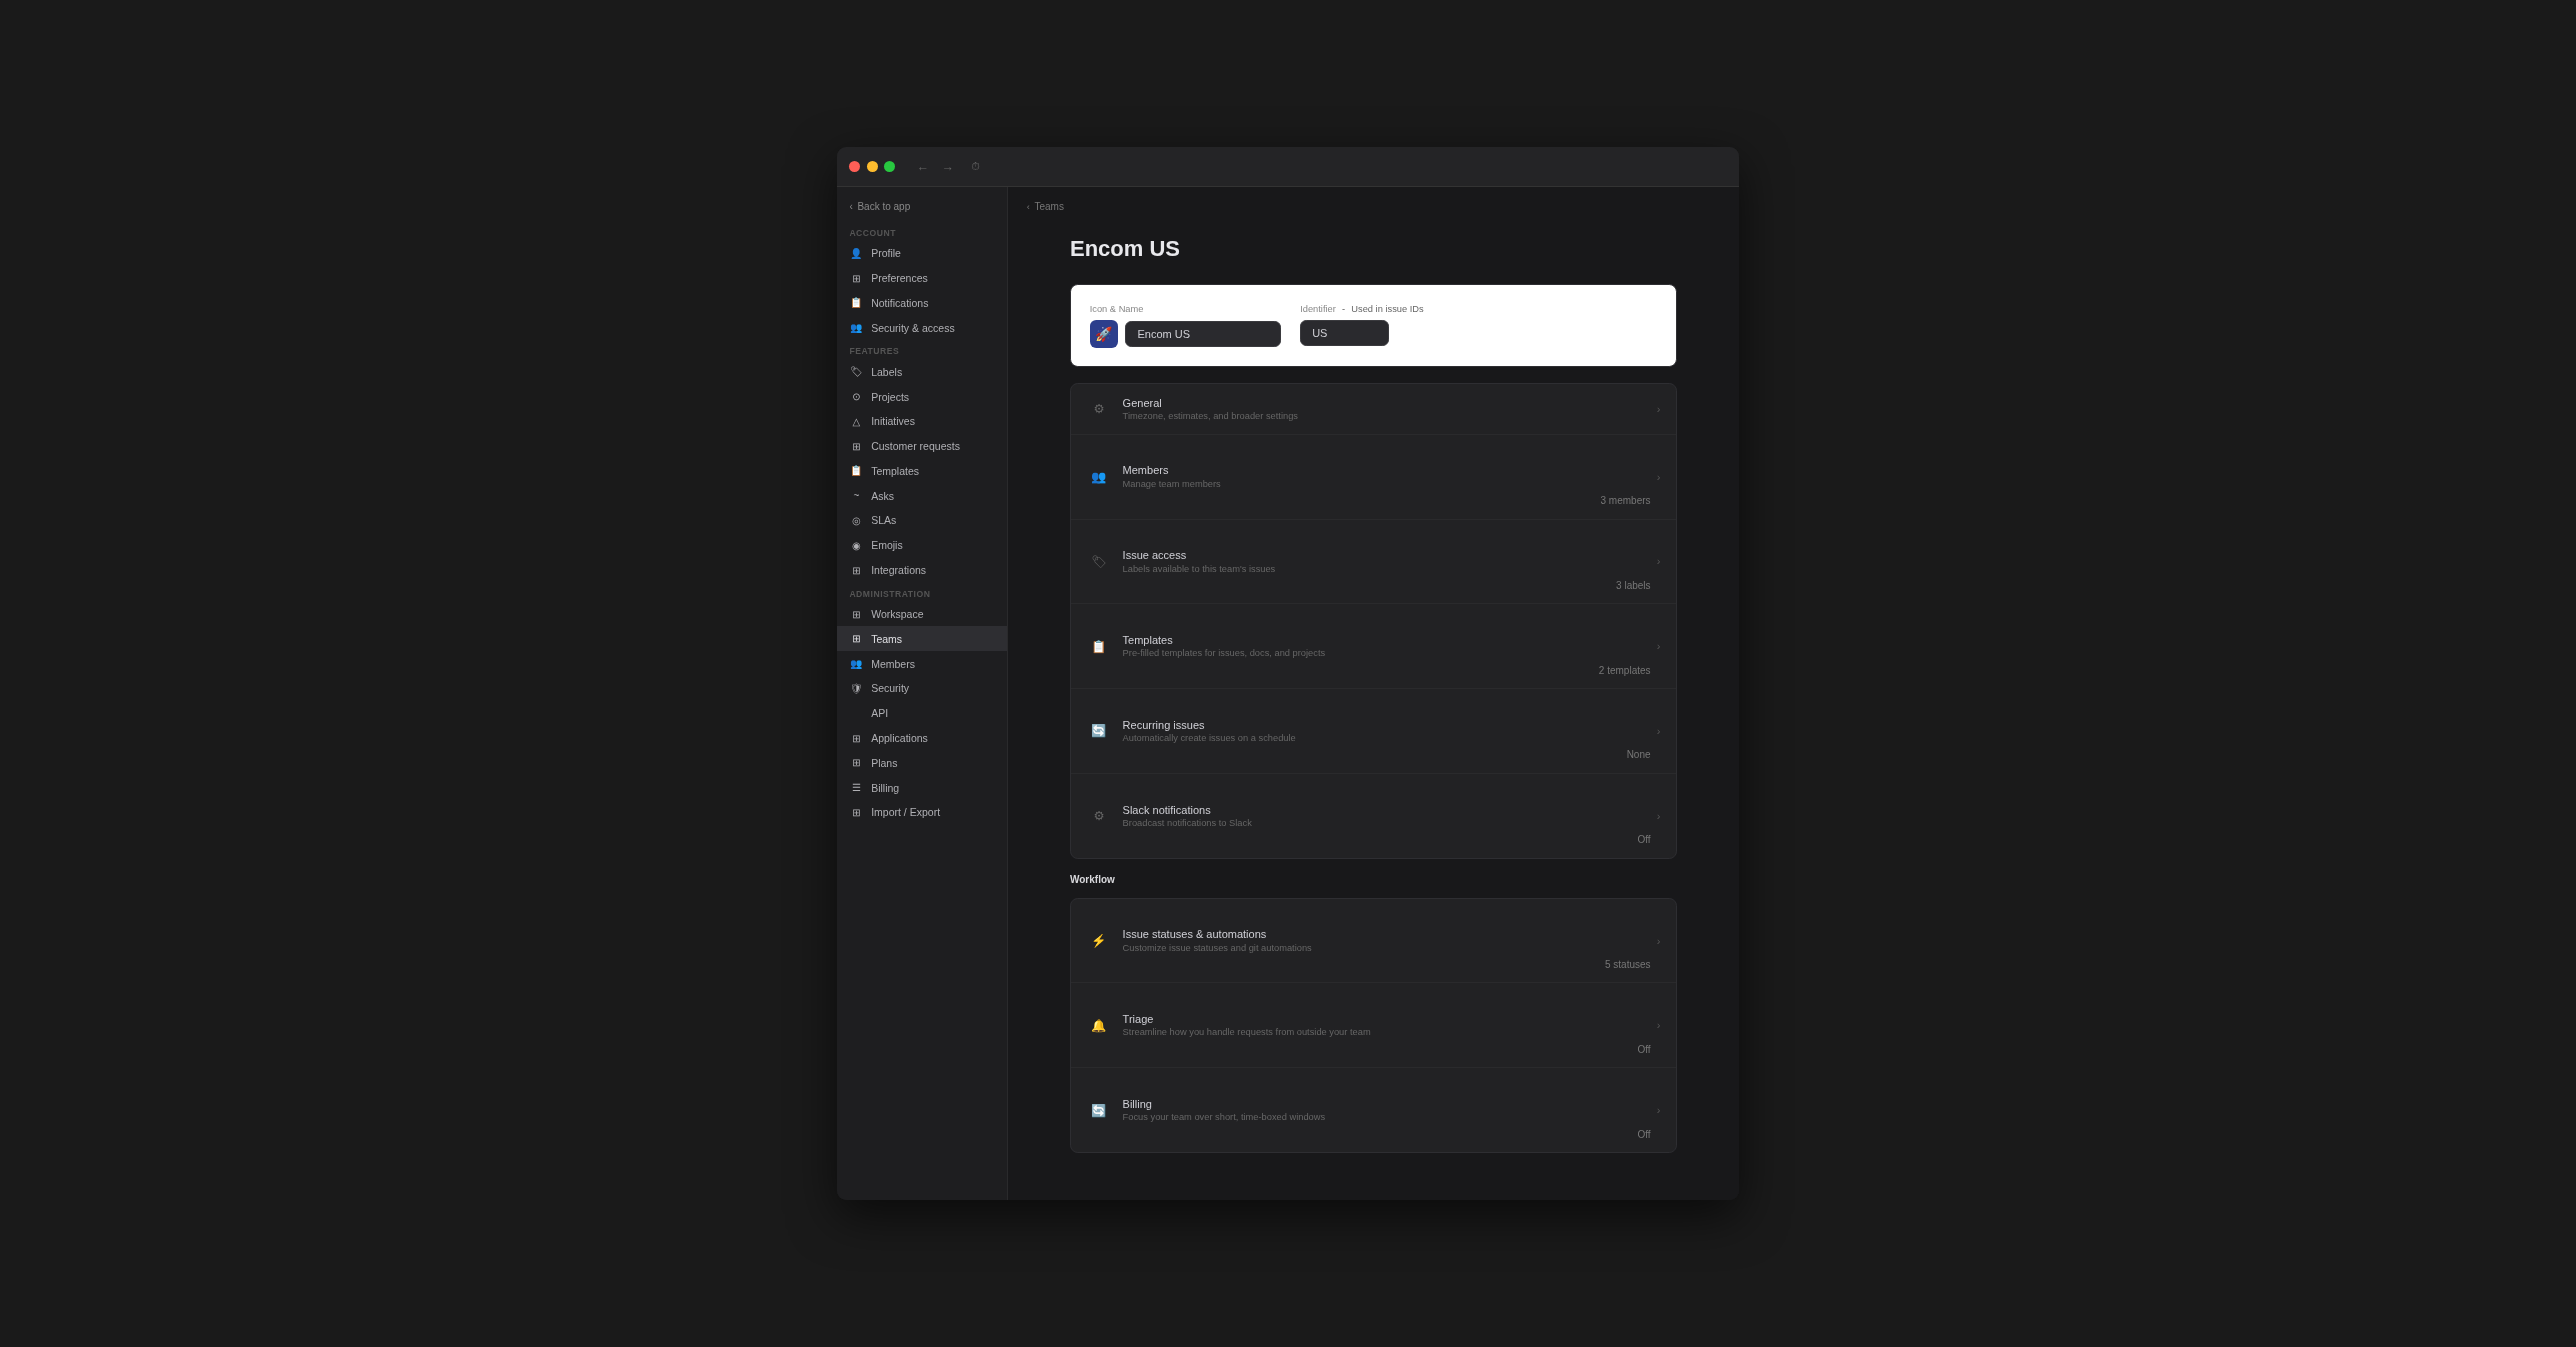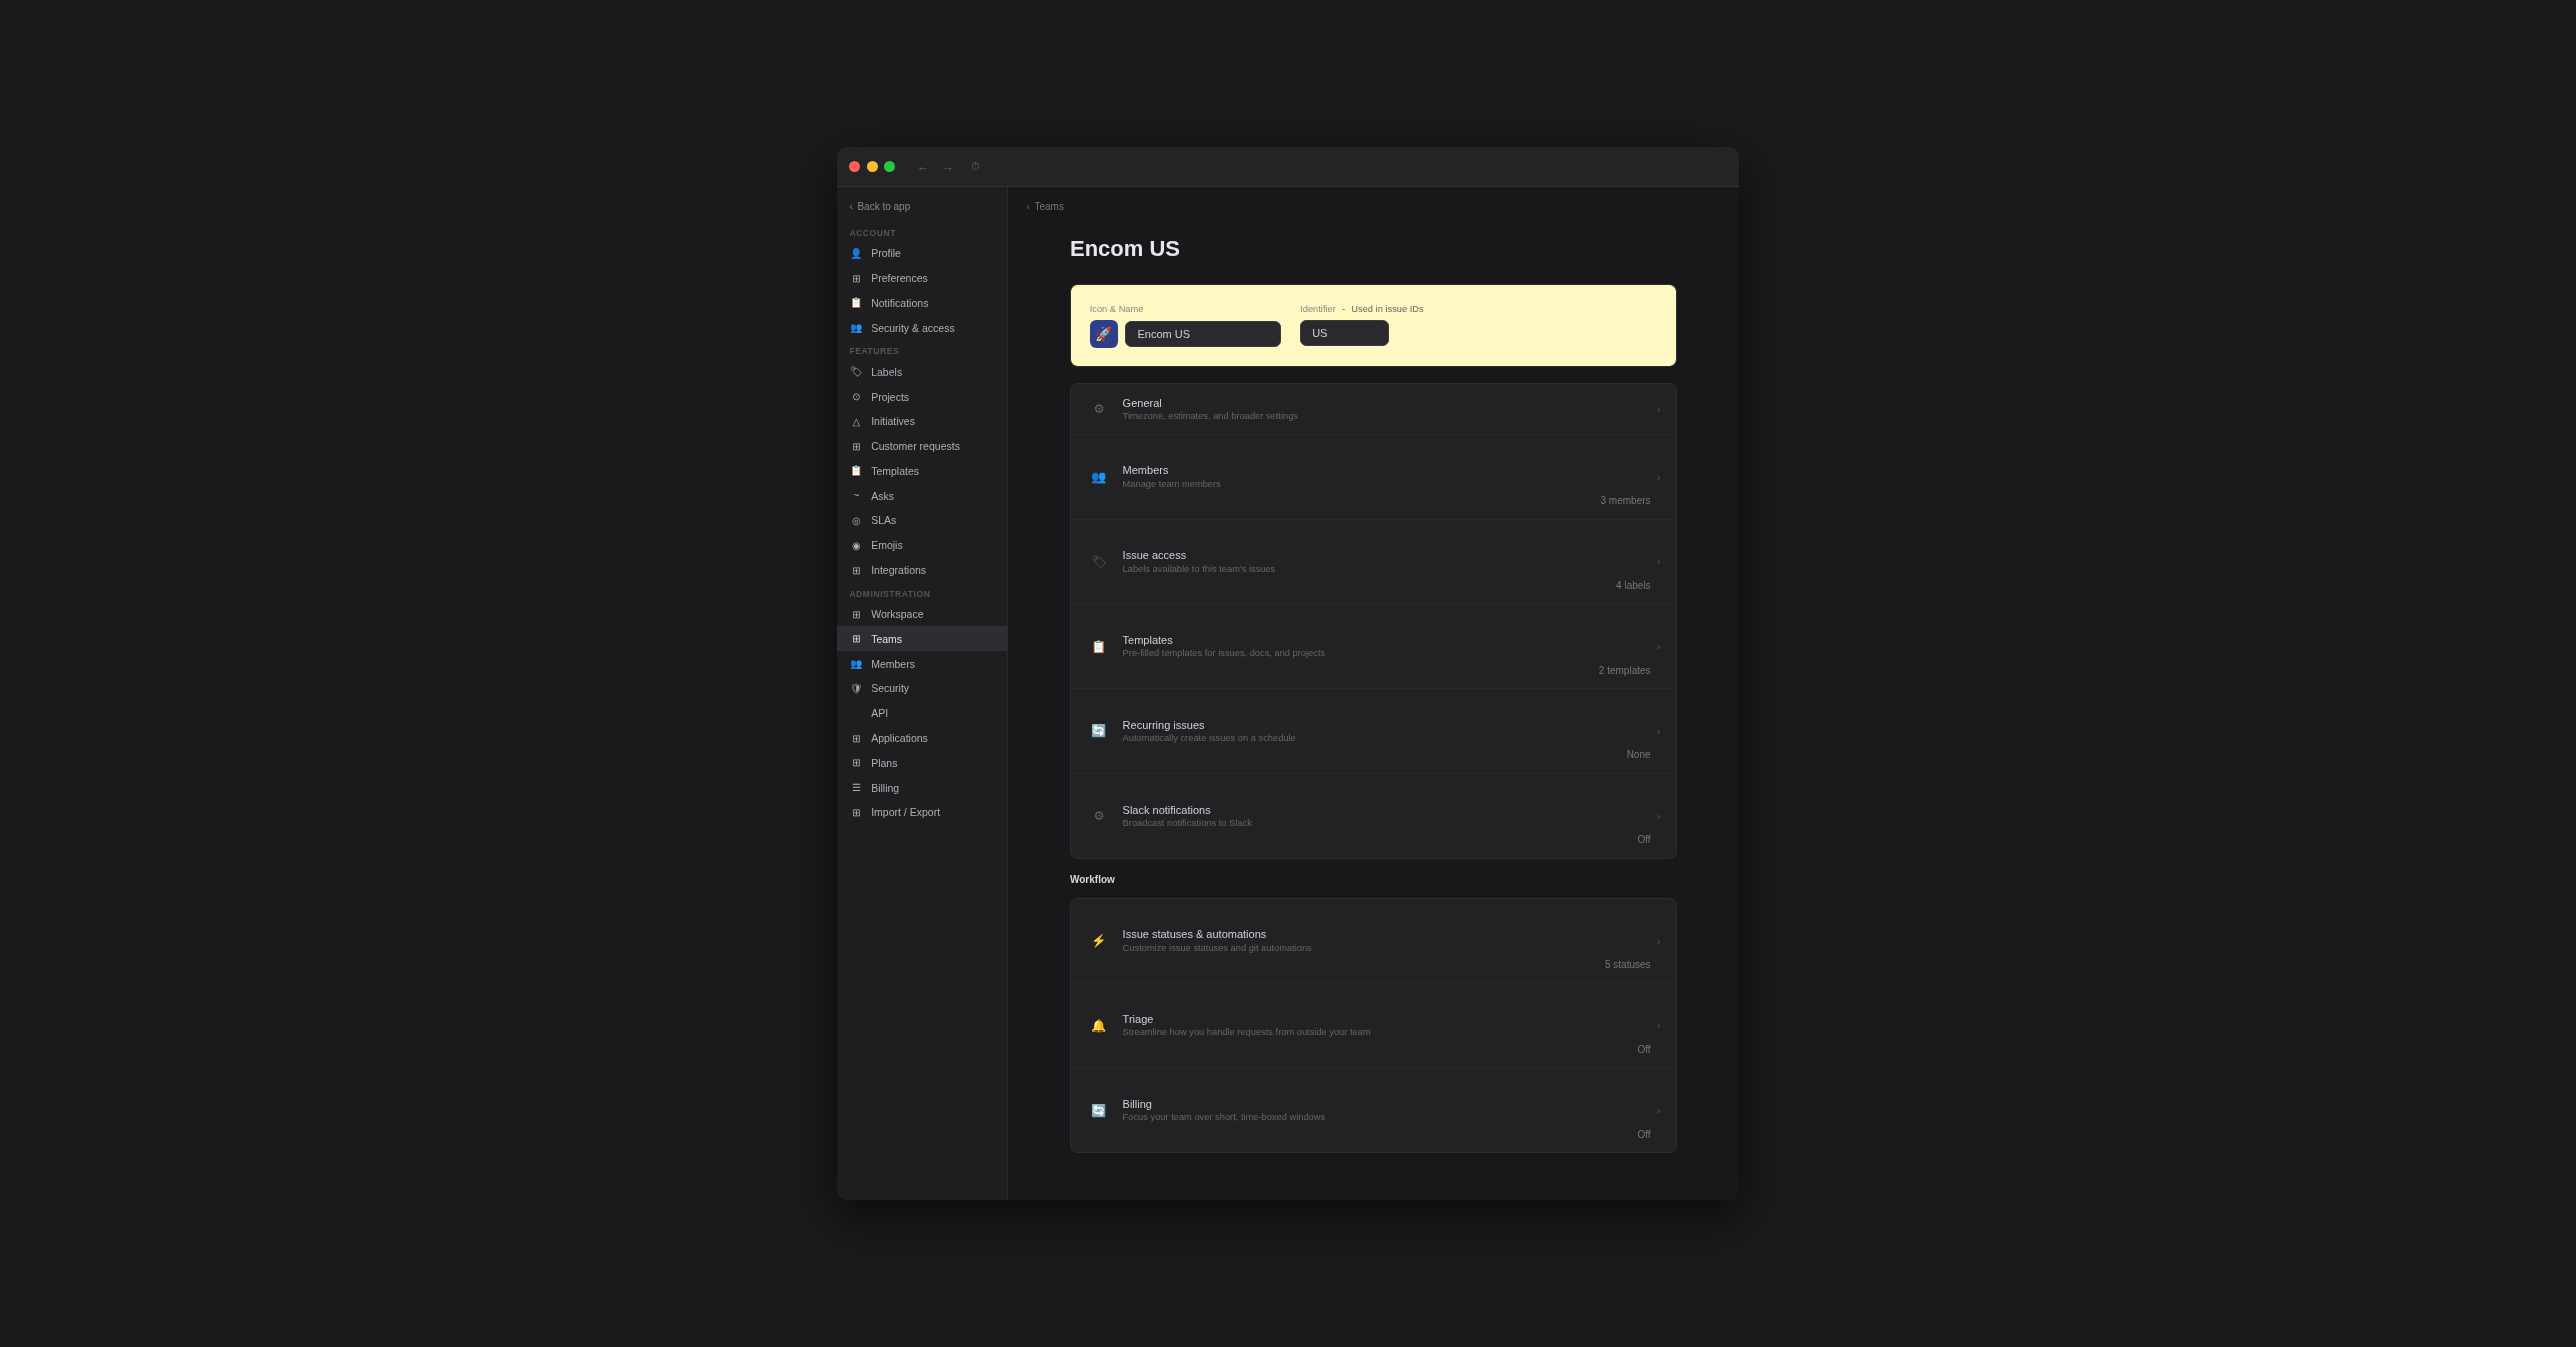--- a/index.html
+++ b/index.html
@@ -136,21 +136,21 @@
       max-width: 747px;
     }
     .page-title {
       font-size: 22px;
       font-weight: 600;
       color: #e8e8ec;
       margin-bottom: 22px;
     }
     
     .card {
-      background: #fef9c3;
+      background: #ffffff;
       border: 0.8px solid #2e2e32;
       border-radius: 7.8px;
       padding: 18.7px;
       margin-bottom: 15.6px;
     }
     .card-row {
       display: flex;
       gap: 18.7px;
       align-items: flex-start;
     }
@@ -452,21 +452,21 @@
           <span class="chevron-icon">›</span>
         </div>
       </div>
             <div class="settings-item">
         <div class="settings-item-icon">🏷</div>
         <div class="settings-item-text">
           <div class="settings-item-title">Issue access</div>
           <div class="settings-item-desc">Labels available to this team's issues</div>
         </div>
         <div class="settings-item-right">
-          <span class="settings-item-value">4 labels</span>
+          <span class="settings-item-value">3 labels</span>
           <span class="chevron-icon">›</span>
         </div>
       </div>
             <div class="settings-item">
         <div class="settings-item-icon">📋</div>
         <div class="settings-item-text">
           <div class="settings-item-title">Templates</div>
           <div class="settings-item-desc">Pre-filled templates for issues, docs, and projects</div>
         </div>
         <div class="settings-item-right">

